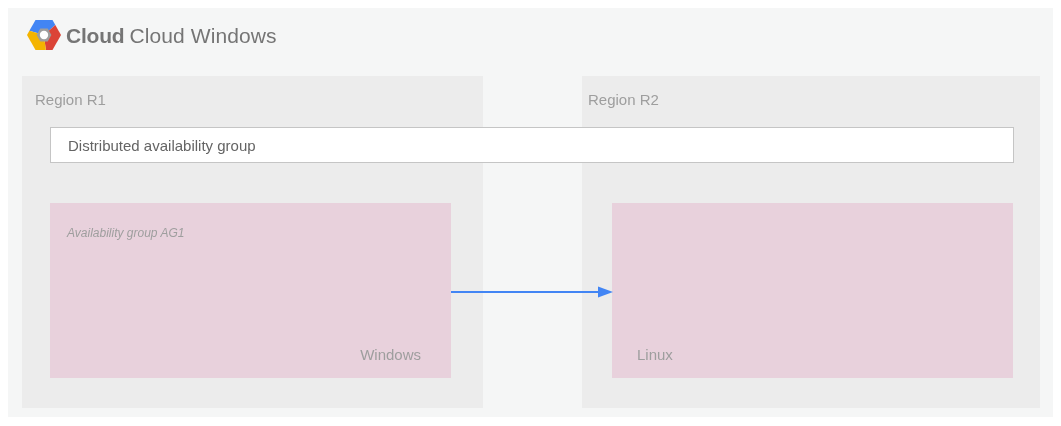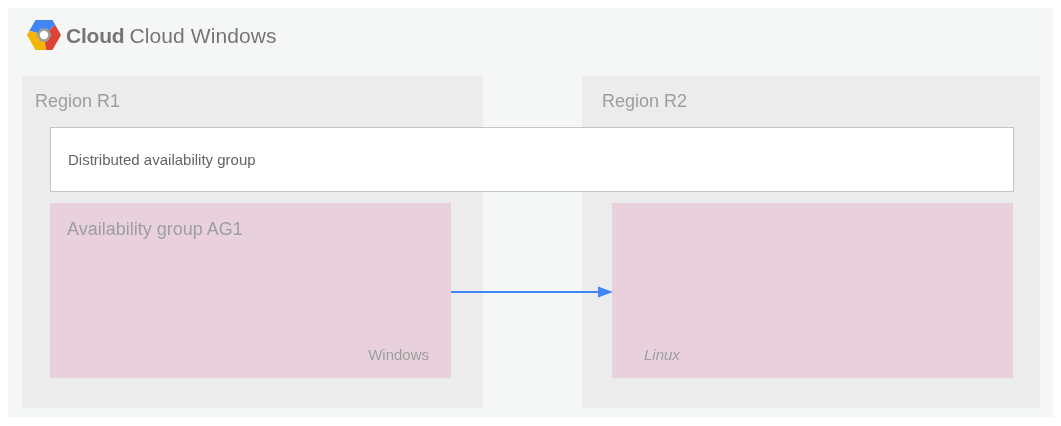--- a/index.html
+++ b/index.html
@@ -35,65 +35,66 @@
     position: absolute;
     top: 76px;
     height: 332px;
     background: var(--region_bg, #ececec);
   }
   .region.r1 { left: 22px; width: 461px; }
   .region.r2 { left: 582px; width: 458px; }
   .region-label {
     position: absolute;
     top: 15px;
-    font-size: 18px;
+    font-size: 15px;
     color: var(--muted_text, #9e9e9e);
     white-space: nowrap;
     text-align: center;
   }
   .region.r1 .region-label { left: 13px; }
-  .region.r2 .region-label { left: 20px; }
+  .region.r2 .region-label { left: 6px; }
   .dag-box {
     position: absolute;
     left: 50px; top: 127px;
-    width: 964px; height: 65px;
+    width: 964px; height: 36px;
     background: #ffffff;
     border: 1px solid var(--dag_border, #c5c5c5);
     display: flex;
     align-items: center;
     padding-left: 17px;
     font-size: 15px;
     color: var(--dag_text, #646464);
   }
   .ag-box {
     position: absolute;
     top: 203px;
     width: 401px; height: 175px;
     background: var(--group_bg, #e8d1dc);
   }
   .ag-box.ag1 { left: 50px; }
   .ag-box.ag2 { left: 612px; }
   .ag-label {
     position: absolute;
-    top: 16px;
-    font-size: 18px;
+    top: 23px;
+    font-size: 12px;
     color: var(--muted_text, #9e9e9e);
     white-space: nowrap;
+    font-style: italic;
   }
   .ag-box.ag1 .ag-label { left: 17px; }
   .ag-box.ag2 .ag-label { left: 16px; }
   .os-label {
     position: absolute;
     bottom: 15px;
     font-size: 15px;
     color: var(--muted_text, #9e9e9e);
     white-space: nowrap;
   }
-  .os-label.os-right { right: 22px; }
-  .os-label.os-left  { left: 32px; font-style: italic; }
+  .os-label.os-right { right: 30px; }
+  .os-label.os-left  { left: 25px; }
   .arrow {
     position: absolute;
     left: 451px; top: 285px;
     width: 162px; height: 14px;
     color: var(--arrow, #4285f4);
   }
 </style>
 </head>
 <body>
 

